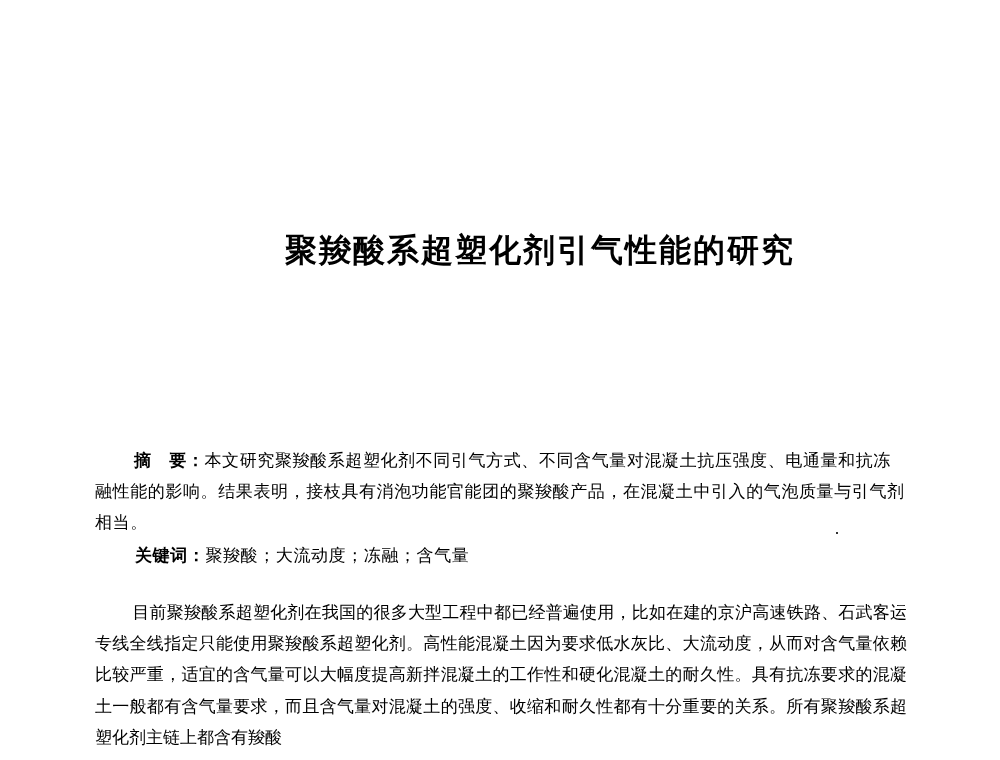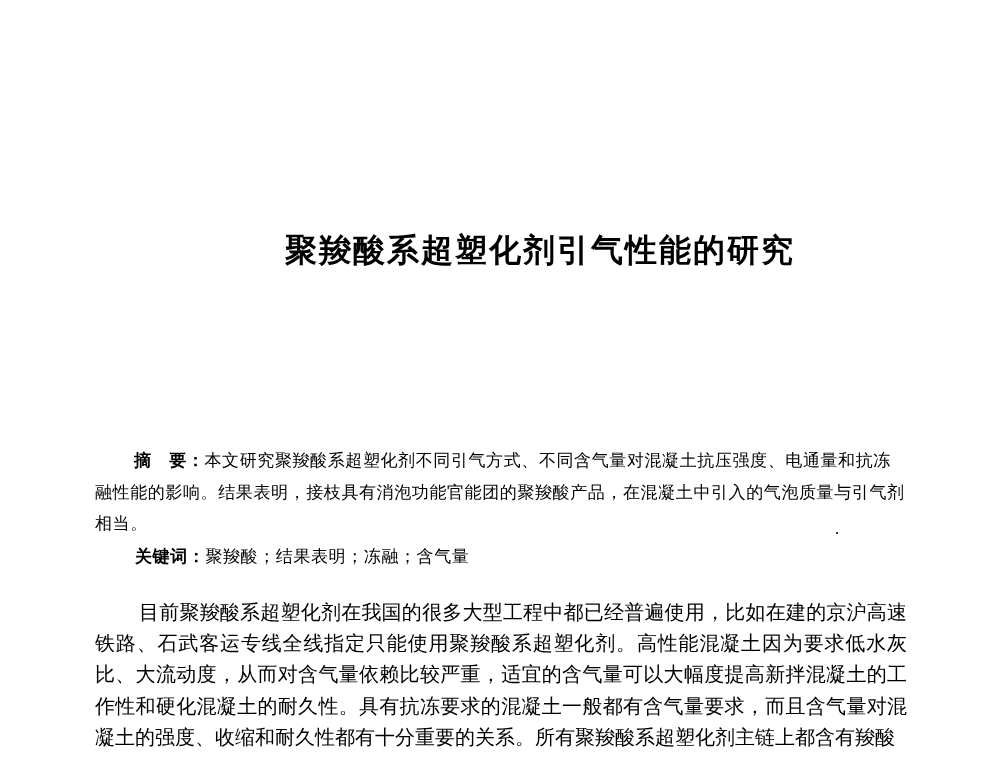--- a/index.html
+++ b/index.html
@@ -65,57 +65,57 @@
       left: 95px;
       width: 810px;
       font-size: 17px;
       line-height: 31px;
       letter-spacing: 0.6px;
     }
     .abstract p { margin: 0; }
     .indent { text-indent: 2.3em; }
     .label-bold {
       font-weight: bold;
-      font-family: Liberation Mono, monospace;
+      font-family: Liberation Serif, serif;
     }
     .kw-line {
       padding-left: 40px;
       margin-top: 2px !important;
     }
     .speck {
       position: absolute;
       left: 836px;
       top: 532px;
       width: 2px; height: 2px;
       background: #333;
     }
     .body-text {
       position: absolute;
       top: 597px;
       left: 95px;
       width: 812px;
-      font-size: 20px;
+      font-size: 17px;
       line-height: 31.2px;
       text-align: justify;
       font-family: "DejaVu Sans", "Liberation Sans", sans-serif;
     }
     .body-text p { margin: 0; text-indent: 2.2em; }
   </style>
 </head>
 <body>
 
 <div class="page">
 
   <div class="title">聚羧酸系超塑化剂引气性能的研究</div>
 
 
 
   <div class="abstract">
     <p class="indent"><span class="label-bold">摘　要：</span><span>本文研究聚羧酸系超塑化剂不同引气方式、不同含气量对混凝土抗压强度、电通量和抗冻融性能的影响。结果表明，接枝具有消泡功能官能团的聚羧酸产品，在混凝土中引入的气泡质量与引气剂相当。</span></p>
-    <p class="kw-line"><span class="label-bold">关键词：</span><span>聚羧酸；结果表明；冻融；含气量</span></p>
+    <p class="kw-line"><span class="label-bold">关键词：</span><span>聚羧酸；大流动度；冻融；含气量</span></p>
   </div>
 
   <div class="speck"></div>
 
   <div class="body-text">
     <p>目前聚羧酸系超塑化剂在我国的很多大型工程中都已经普遍使用，比如在建的京沪高速铁路、石武客运专线全线指定只能使用聚羧酸系超塑化剂。高性能混凝土因为要求低水灰比、大流动度，从而对含气量依赖比较严重，适宜的含气量可以大幅度提高新拌混凝土的工作性和硬化混凝土的耐久性。具有抗冻要求的混凝土一般都有含气量要求，而且含气量对混凝土的强度、收缩和耐久性都有十分重要的关系。所有聚羧酸系超塑化剂主链上都含有羧酸</p>
   </div>
 
 </div>
 

